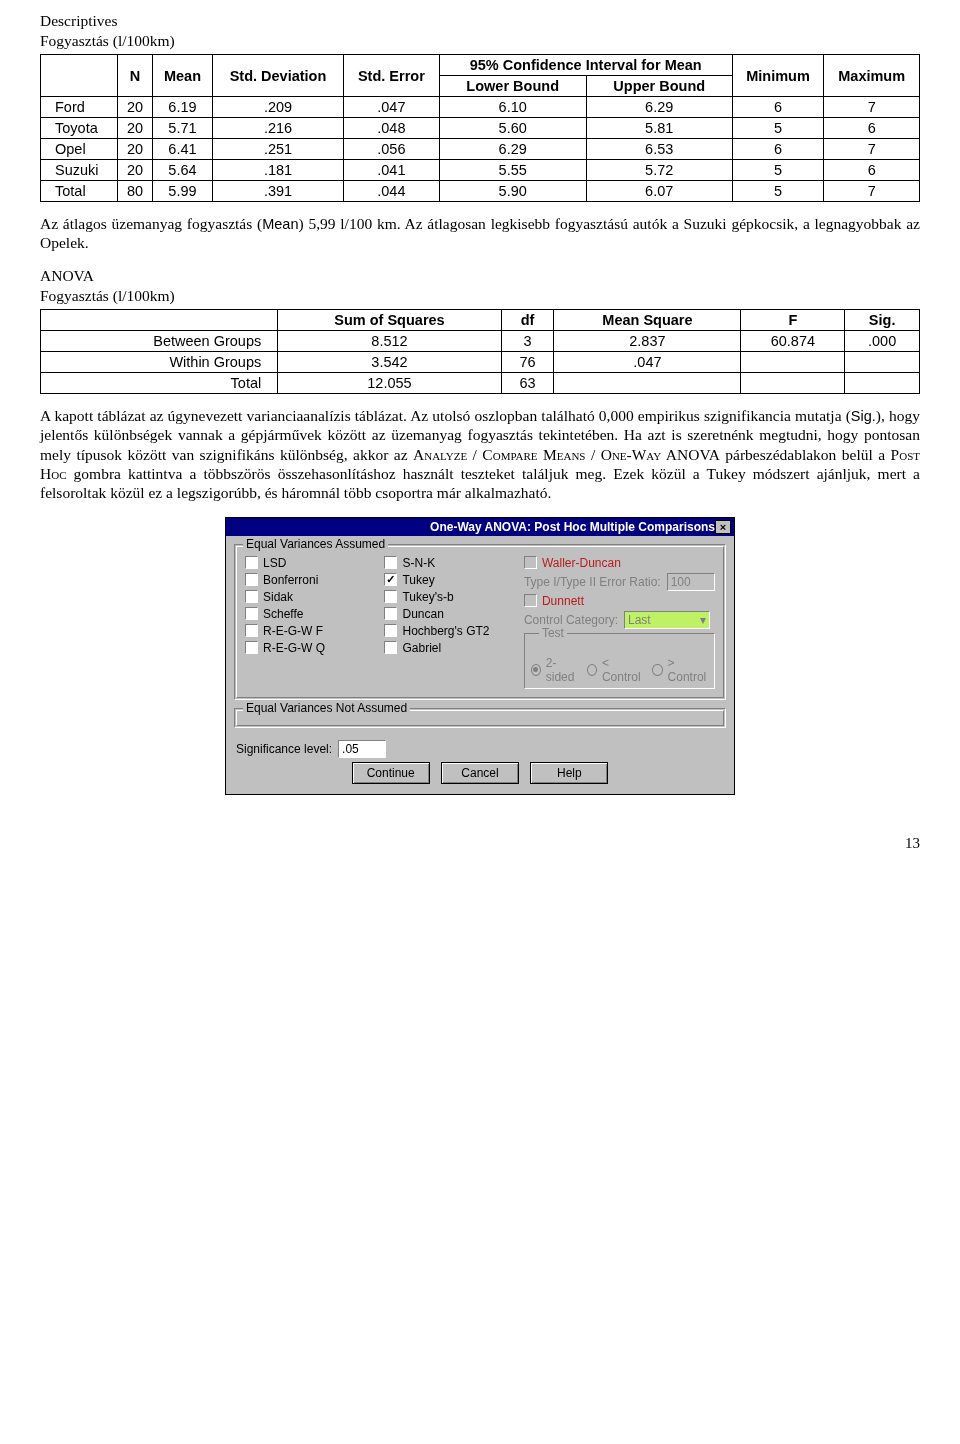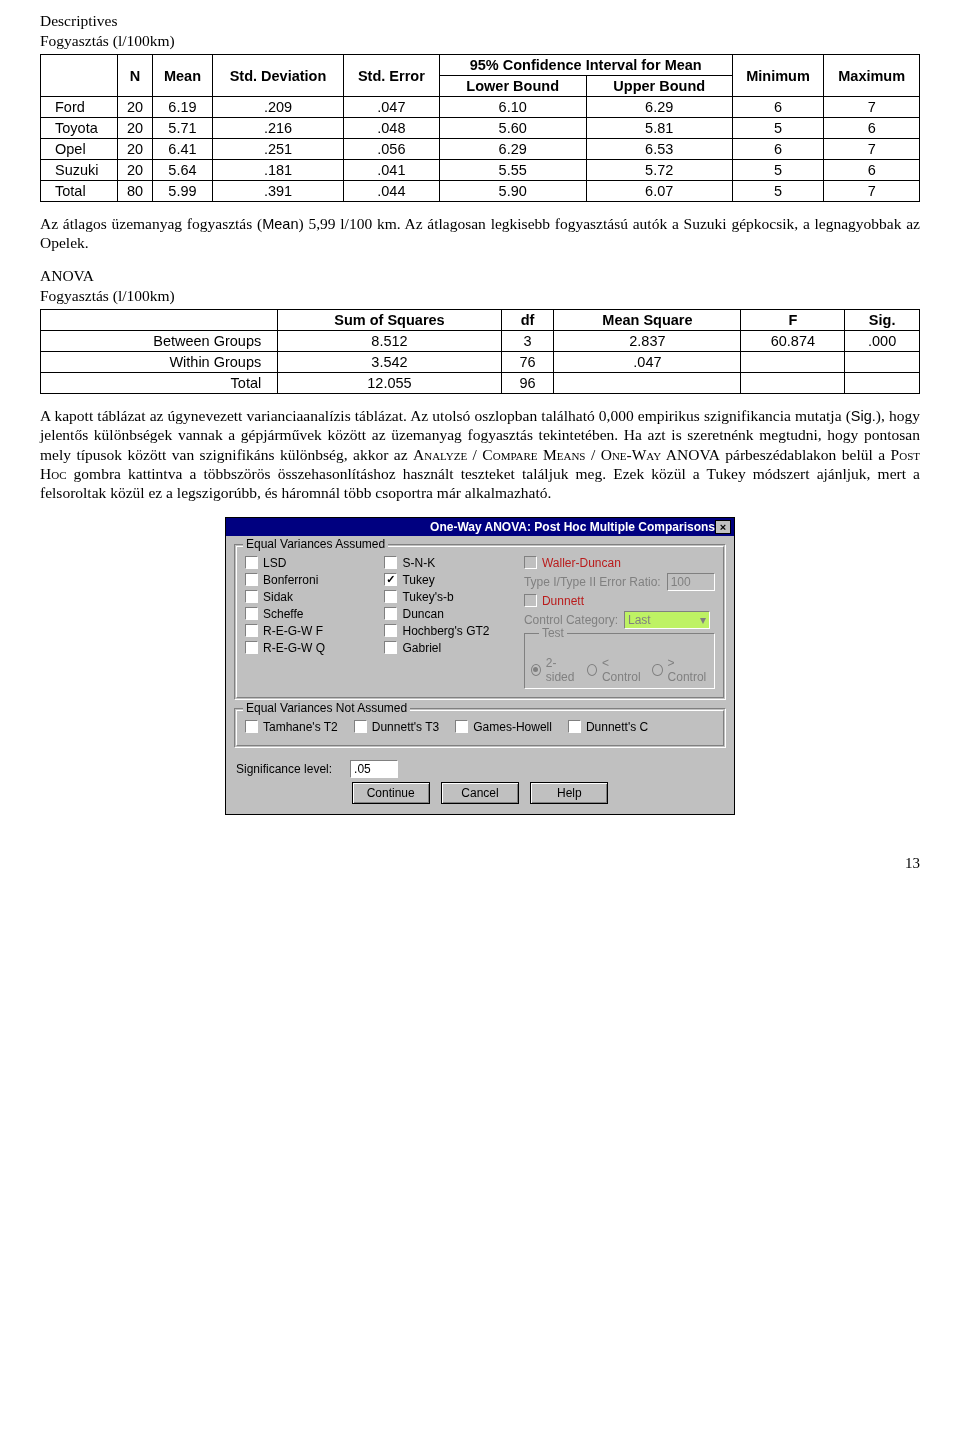--- a/index.html
+++ b/index.html
@@ -100,21 +100,21 @@
     justify-content:space-between; align-items:flex-end;
   }
   .btnrow { text-align:center; padding: 2px 0 10px 0; }
   .btn3d {
     display:inline-block; min-width:78px; text-align:center;
     padding:3px 10px; margin: 0 4px;
     background:#c0c0c0;
     border:1px solid #000;
     box-shadow: inset 1px 1px 0 #fff, inset -1px -1px 0 #808080;
   }
-  .sigrow { padding: 4px 10px 2px 10px; display:flex; align-items:center; gap:18px;}
+  .sigrow { padding: 4px 10px 2px 10px; display:flex; align-items:center; gap:6px;}
   .inner-group {
     border:1px solid #808080; border-right-color:#fff; border-bottom-color:#fff;
     padding:4px 6px; margin-top:4px; position:relative;
   }
   .inner-title { position:absolute; top:-8px; left:14px; background:#c0c0c0; padding:0 3px; color:#808080;}
   .rightcol-disabled { color:#808080; }
   .pagenum { text-align:right; margin-top:40px; font-size:15px;}
 </style>
 </head>
 <body>
@@ -229,21 +229,21 @@
         <td class="rlbl">Within Groups</td>
         <td>3.542</td>
         <td>76</td>
         <td>.047</td>
         <td></td>
         <td></td>
       </tr>
       <tr>
         <td class="rlbl">Total</td>
         <td>12.055</td>
-        <td>96</td>
+        <td>63</td>
         <td></td>
         <td></td>
         <td></td>
       </tr>
     </tbody>
 </table>
 
 <p class="body">
   <span>A kapott táblázat az úgynevezett varianciaanalízis táblázat. Az utolsó oszlopban található 0,000 empirikus szignifikancia mutatja (</span><span style="font-family:Arial;font-size:14.5px">Sig.</span><span>), hogy jelentős különbségek vannak a gépjárművek között az üzemanyag fogyasztás tekintetében. Ha azt is szeretnénk megtudni, hogy pontosan mely típusok között van szignifikáns különbség, akkor az </span><span class="smallcaps">Analyze / Compare Means / One-Way ANOVA</span><span> párbeszédablakon belül a </span><span class="smallcaps">Post Hoc</span><span> gombra kattintva a többszörös összehasonlításhoz használt teszteket találjuk meg. Ezek közül a Tukey módszert ajánljuk, mert a felsoroltak közül ez a legszigorúbb, és háromnál több csoportra már alkalmazható.</span>
 </p>
@@ -349,38 +349,20 @@
               </div>
           </div>
         </div>
       </div>
     </div>
   </div>
 
   <div class="groupbox">
     <div class="gb-inner"></div>
     <div class="gb-title">Equal Variances Not Assumed</div>
-    <div style="display:flex;gap:16px" id="evna-row">
-        <div class="check">
-          <span class="box"></span>
-          <span>Tamhane's T2</span>
-        </div>
-        <div class="check">
-          <span class="box"></span>
-          <span>Dunnett's T3</span>
-        </div>
-        <div class="check">
-          <span class="box"></span>
-          <span>Games-Howell</span>
-        </div>
-        <div class="check">
-          <span class="box"></span>
-          <span>Dunnett's C</span>
-        </div>
-      </div>
   </div>
 
   <div class="sigrow">
     <span>Significance level:</span>
     <span class="textfield">.05</span>
   </div>
 
   <div class="btnrow">
     <span class="btn3d">Continue</span>
     <span class="btn3d">Cancel</span>

